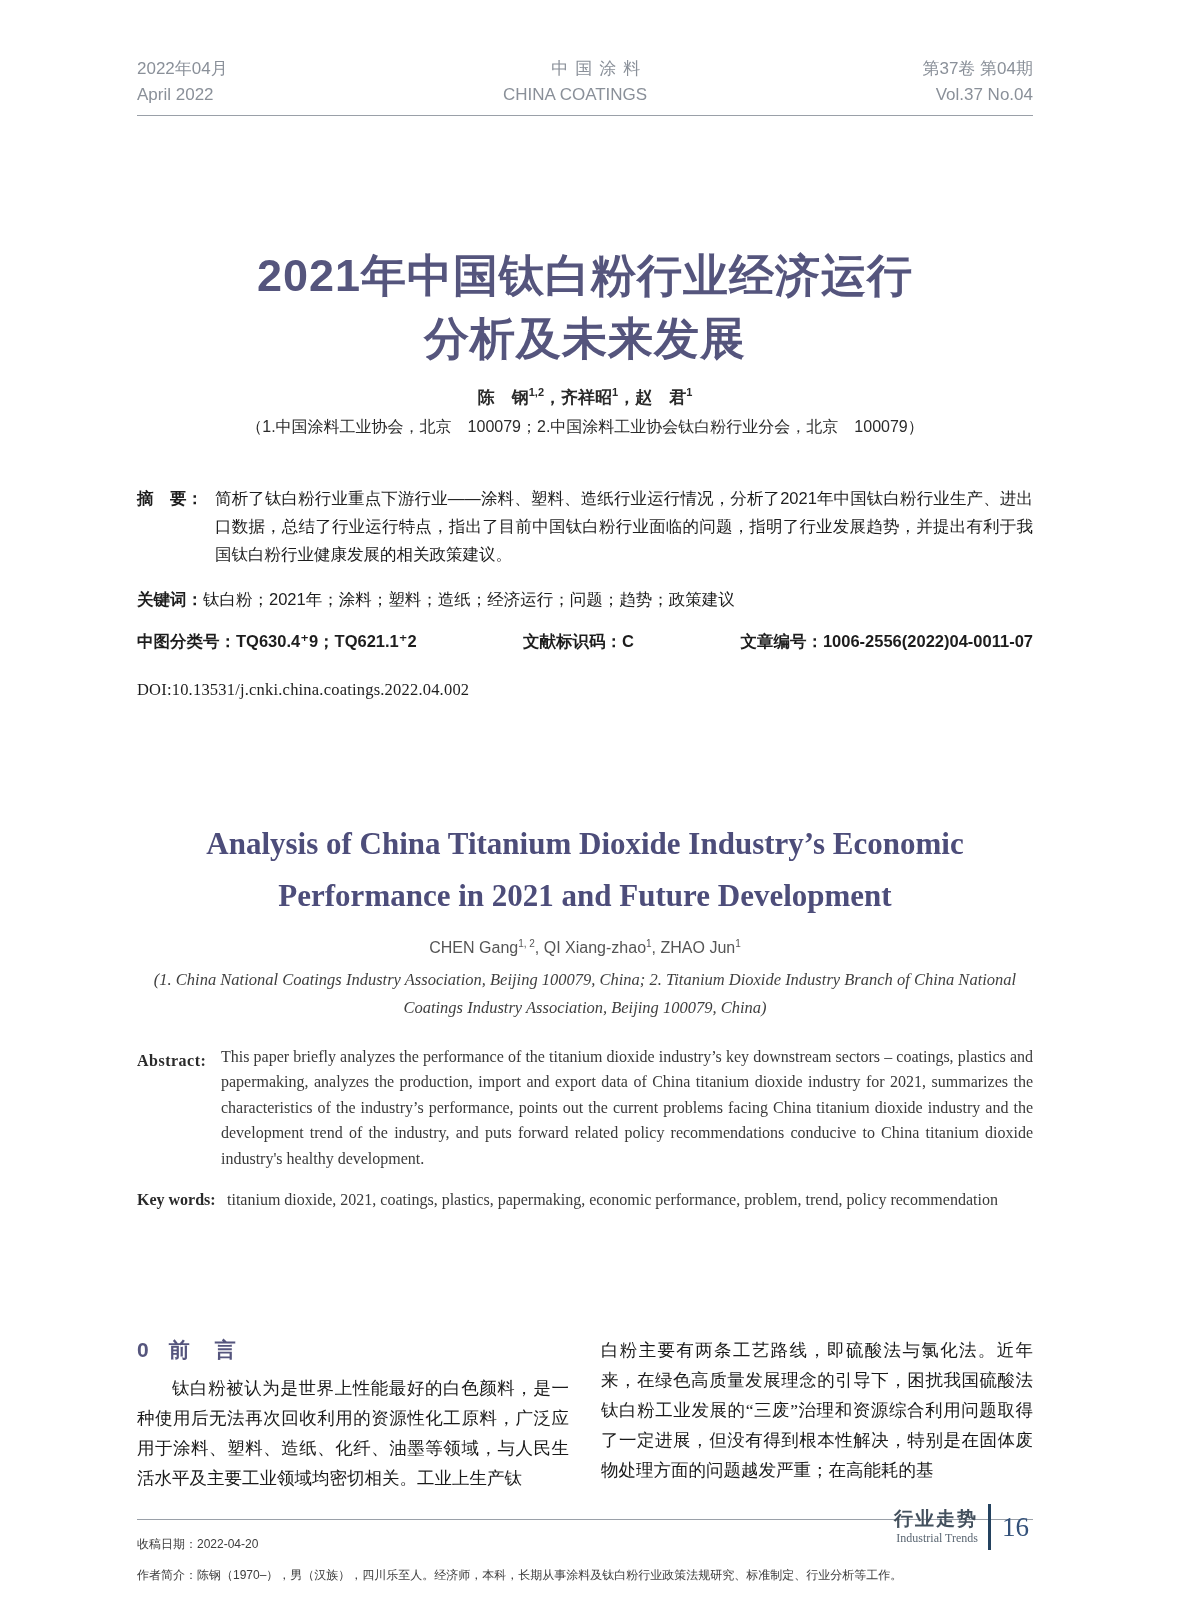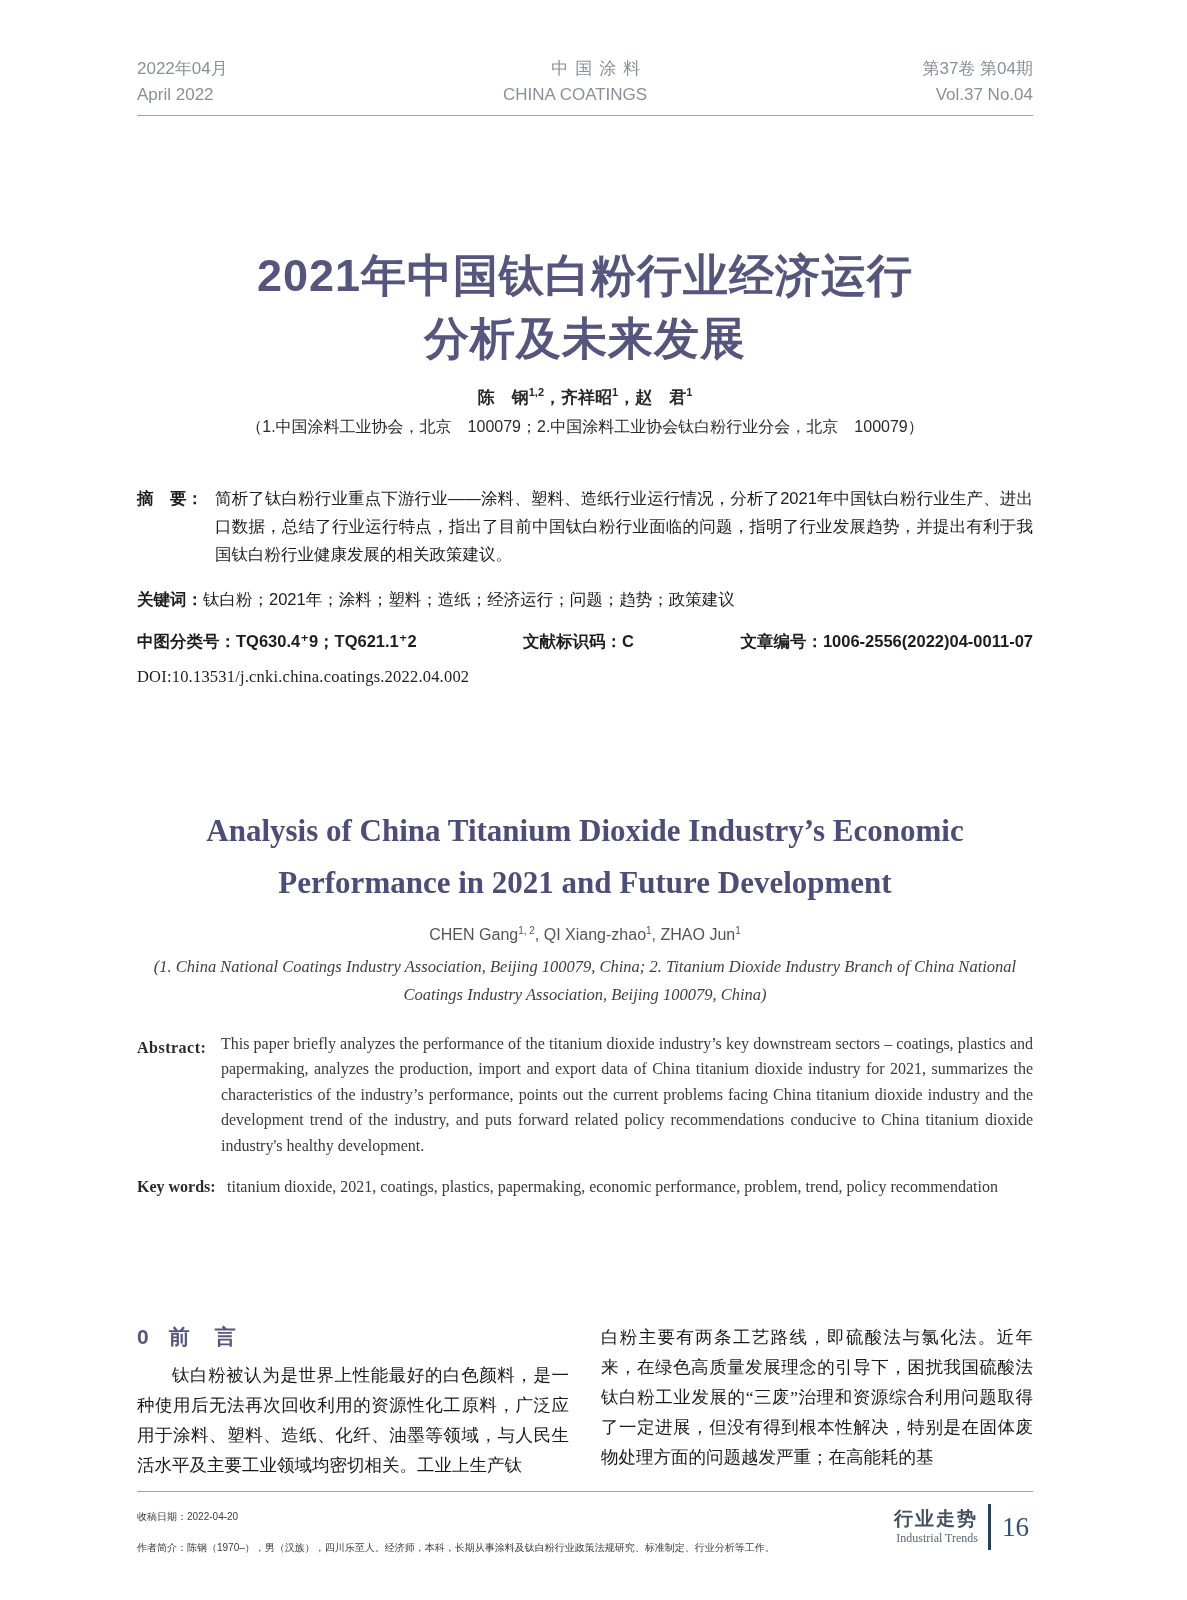--- a/index.html
+++ b/index.html
@@ -43,21 +43,21 @@
     text-align:justify;font-size:16.5px;line-height:28px;font-weight:500;color:#1d1d1d;
   }
   .cn-abstract .hang-label{position:absolute;left:0;top:0;font-weight:700;}
   .cn-keywords{margin-top:5px;font-size:16.5px;line-height:28px;font-weight:500;color:#1d1d1d;}
   .cn-keywords .inline-label{font-weight:700;}
   .cn-clc-row{
     margin-top:18px;display:flex;justify-content:space-between;
     font-size:16.5px;font-weight:600;color:#1d1d1d;
   }
   .cn-doi{
-    margin-top:14px;font-family:"Liberation Serif","DejaVu Serif",serif;
+    margin-top:27px;font-family:"Liberation Serif","DejaVu Serif",serif;
     font-size:16.5px;color:#1d1d1d;letter-spacing:0.2px;
   }
 
   
   .en-title{
     margin-top:118px;text-align:center;
     font-family:"Liberation Serif","DejaVu Serif",serif;
     color:#4d4d7a;font-weight:bold;
     font-size:31px;line-height:52px;
   }
@@ -93,22 +93,22 @@
   .section-heading .sec-num{margin-right:18px;}
   .body-par{
     font-family:"Liberation Serif","DejaVu Serif",serif;
     font-size:17.5px;line-height:30px;color:#1a1a1a;
     text-align:justify;margin:0;
   }
   .indent2{text-indent:2em;}
 
   
   .footnote{
-    margin-top:11px;border-top:1.5px solid #9aa0a8;padding-top:9px;
-    font-size:10px;line-height:31px;font-weight:500;color:#3c3c3c;
+    margin-top:26px;border-top:1.5px solid #9aa0a8;padding-top:9px;
+    font-size:12px;line-height:31px;font-weight:500;color:#3c3c3c;
   }
 
   
   .page-footer{
     position:absolute;right:158px;bottom:50px;
     display:flex;align-items:center;
   }
   .pf-labels{text-align:right;}
   .pf-cn{font-size:19px;font-weight:bold;color:#43505d;letter-spacing:2px;line-height:22px;}
   .pf-en{font-family:"Liberation Serif","DejaVu Serif",serif;font-size:12px;color:#5a6672;line-height:16px;}

